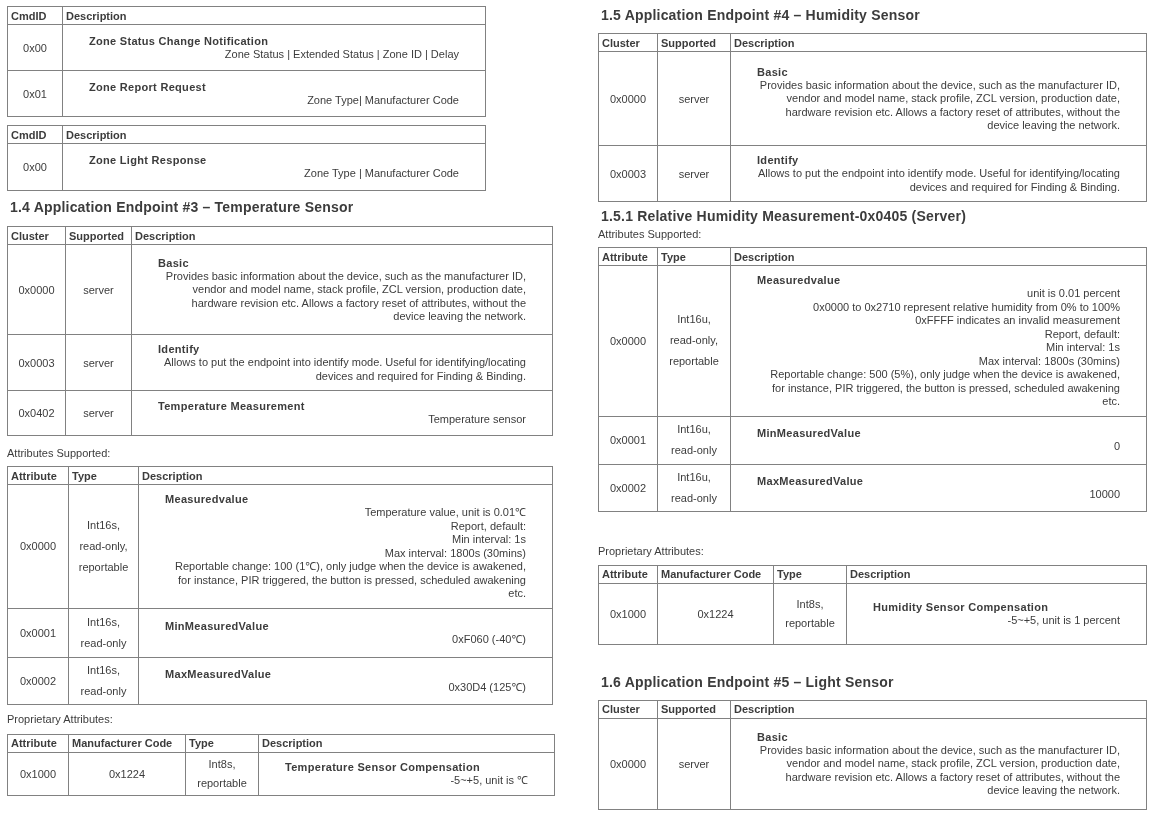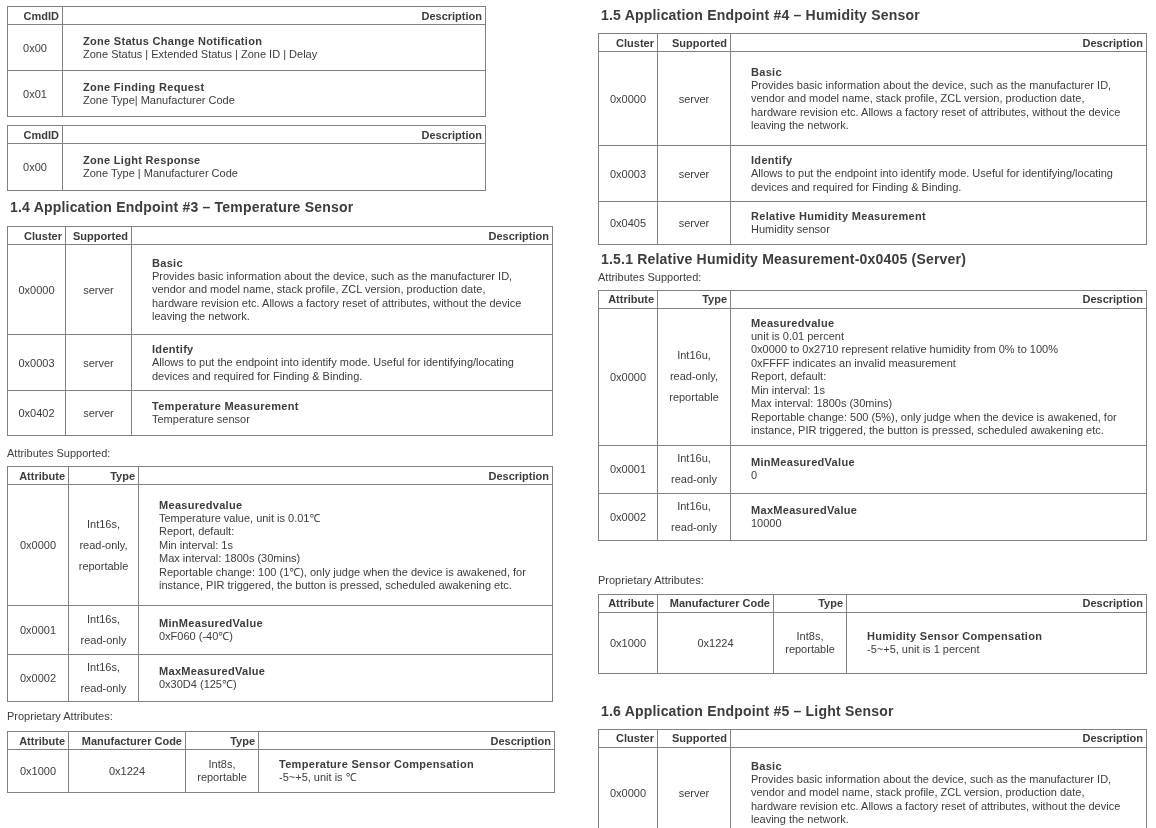--- a/index.html
+++ b/index.html
@@ -17,27 +17,27 @@
   .col-right { width: 550px; flex: 0 0 auto; }
 
   table.tbl { border-collapse: collapse; table-layout: fixed; }
   .tbl th, .tbl td {
     border: 1px solid #818181;
     font-size: 11px;
     color: #3c3c3c;
     padding: 0;
     overflow: hidden;
   }
-  .tbl th { font-weight: 700; text-align: right; height: 18px; padding: 1px 3px; }
+  .tbl th { font-weight: 700; text-align: left; height: 18px; padding: 1px 3px; }
   td.ctr { text-align: center; vertical-align: middle; padding: 2px; }
   td.typ { text-align: center; vertical-align: middle; white-space: pre-line; line-height: 21px; padding: 2px; }
-  table.prop td.typ { line-height: 13px; }
-  td.desc { vertical-align: middle; padding: 7px 20px; line-height: 13.5px; }
+  table.prop td.typ { line-height: 19px; }
+  td.desc { vertical-align: middle; padding: 7px 26px; line-height: 13.5px; }
   .ttl { font-weight: 700; letter-spacing: 0.3px; line-height: 14px; }
-  .txt { white-space: pre-line; }
+  .txt { white-space: pre-line; text-align: right; }
 
   .sec-h { font-weight: 700; font-size: 14px; letter-spacing: 0.2px; line-height: 13px; margin: 3px; }
   .plain { font-size: 11px; line-height: 13px; margin: 0; }
 
   
   #l-send { width: 479px; margin-bottom: 8px; }
   #l-intro { margin: 0 0 9px 0; }
   #l-recv { width: 479px; margin-bottom: 10px; }
   #l-h14 { margin-bottom: 12px; }
   #l-cluster { width: 546px; margin-bottom: 11px; }
@@ -78,21 +78,21 @@
       <tr style="height:46px">
         <td class="ctr">0x00</td>
         <td class="desc">
           <div class="ttl">Zone Status Change Notification</div>
           <div class="txt">Zone Status | Extended Status | Zone ID | Delay</div>
         </td>
       </tr>
       <tr style="height:46px">
         <td class="ctr">0x01</td>
         <td class="desc">
-          <div class="ttl">Zone Finding Request</div>
+          <div class="ttl">Zone Report Request</div>
           <div class="txt">Zone Type| Manufacturer Code</div>
         </td>
       </tr>
     </tbody>
       </table>
 
 
     <table class="tbl" id="l-recv">
       <colgroup>
           <col style="width:55px">
@@ -257,28 +257,20 @@
           <div class="ttl">Basic</div>
           <div class="txt">Provides basic information about the device, such as the manufacturer ID, vendor and model name, stack profile, ZCL version, production date, hardware revision etc. Allows a factory reset of attributes, without the device leaving the network.</div>
         </td>
       </tr>
       <tr style="height:56px">
         <td class="ctr">0x0003</td>
         <td class="ctr">server</td>
         <td class="desc">
           <div class="ttl">Identify</div>
           <div class="txt">Allows to put the endpoint into identify mode. Useful for identifying/locating devices and required for Finding &amp; Binding.</div>
-        </td>
-      </tr>
-      <tr style="height:42px">
-        <td class="ctr">0x0405</td>
-        <td class="ctr">server</td>
-        <td class="desc">
-          <div class="ttl">Relative Humidity Measurement</div>
-          <div class="txt">Humidity sensor</div>
         </td>
       </tr>
     </tbody>
       </table>
 
     <h3 class="sec-h" id="r-h151">1.5.1 Relative Humidity Measurement-0x0405 (Server)</h3>
     <p class="plain" id="r-attr-label">Attributes Supported:</p>
 
     <table class="tbl" id="r-attr">
       <colgroup>

